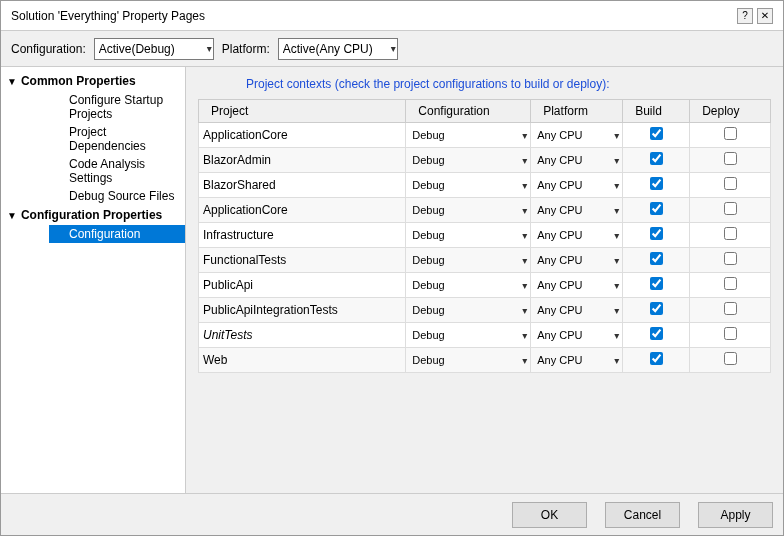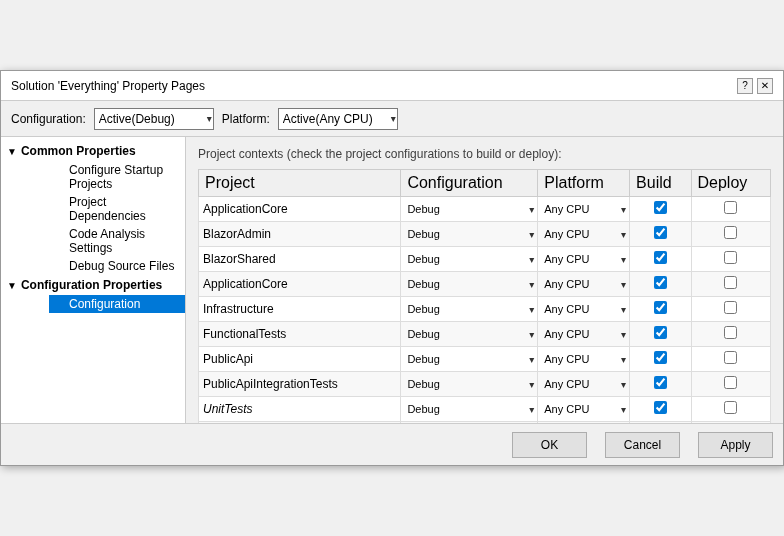--- a/index.html
+++ b/index.html
@@ -9,21 +9,21 @@
       background: #f0f0f0;
       display: flex;
       justify-content: center;
       align-items: center;
       width: 784px;
       height: 536px;
       overflow: hidden;
     }
     .dialog {
       width: 784px;
-      height: 396px;
+      height: 536px;
       background: #f0f0f0;
       border: 1px solid #999;
       display: flex;
       flex-direction: column;
       box-shadow: 2px 2px 8px rgba(0,0,0,0.3);
     }
     .title-bar {
       background: #fff;
       padding: 6px 10px;
       display: flex;
@@ -135,35 +135,36 @@
       color: #fff;
     }
     .content-area {
       flex: 1;
       padding: 10px 12px;
       overflow: auto;
       background: #f0f0f0;
     }
     .content-desc {
       font-size: 12px;
-      color: #404040;
+      color: #1d4ed8;
       margin-bottom: 8px;
+      margin-left: 48px;
     }
     .project-table {
       width: 100%;
       border-collapse: collapse;
       background: #fff;
       border: 1px solid #ccc;
     }
     .project-table th {
       background: #f0f0f0;
       border: 1px solid #ccc;
-      padding: 4px 6px;
+      padding: 4px 12px;
       text-align: left;
-      font-size: 16px;
+      font-size: 12px;
       font-weight: normal;
     }
     .project-table td {
       border: 1px solid #ddd;
       padding: 2px 4px;
       font-size: 12px;
       height: 22px;
     }
     .project-table tr:nth-child(even) td {
       background: #f8f8f8;

